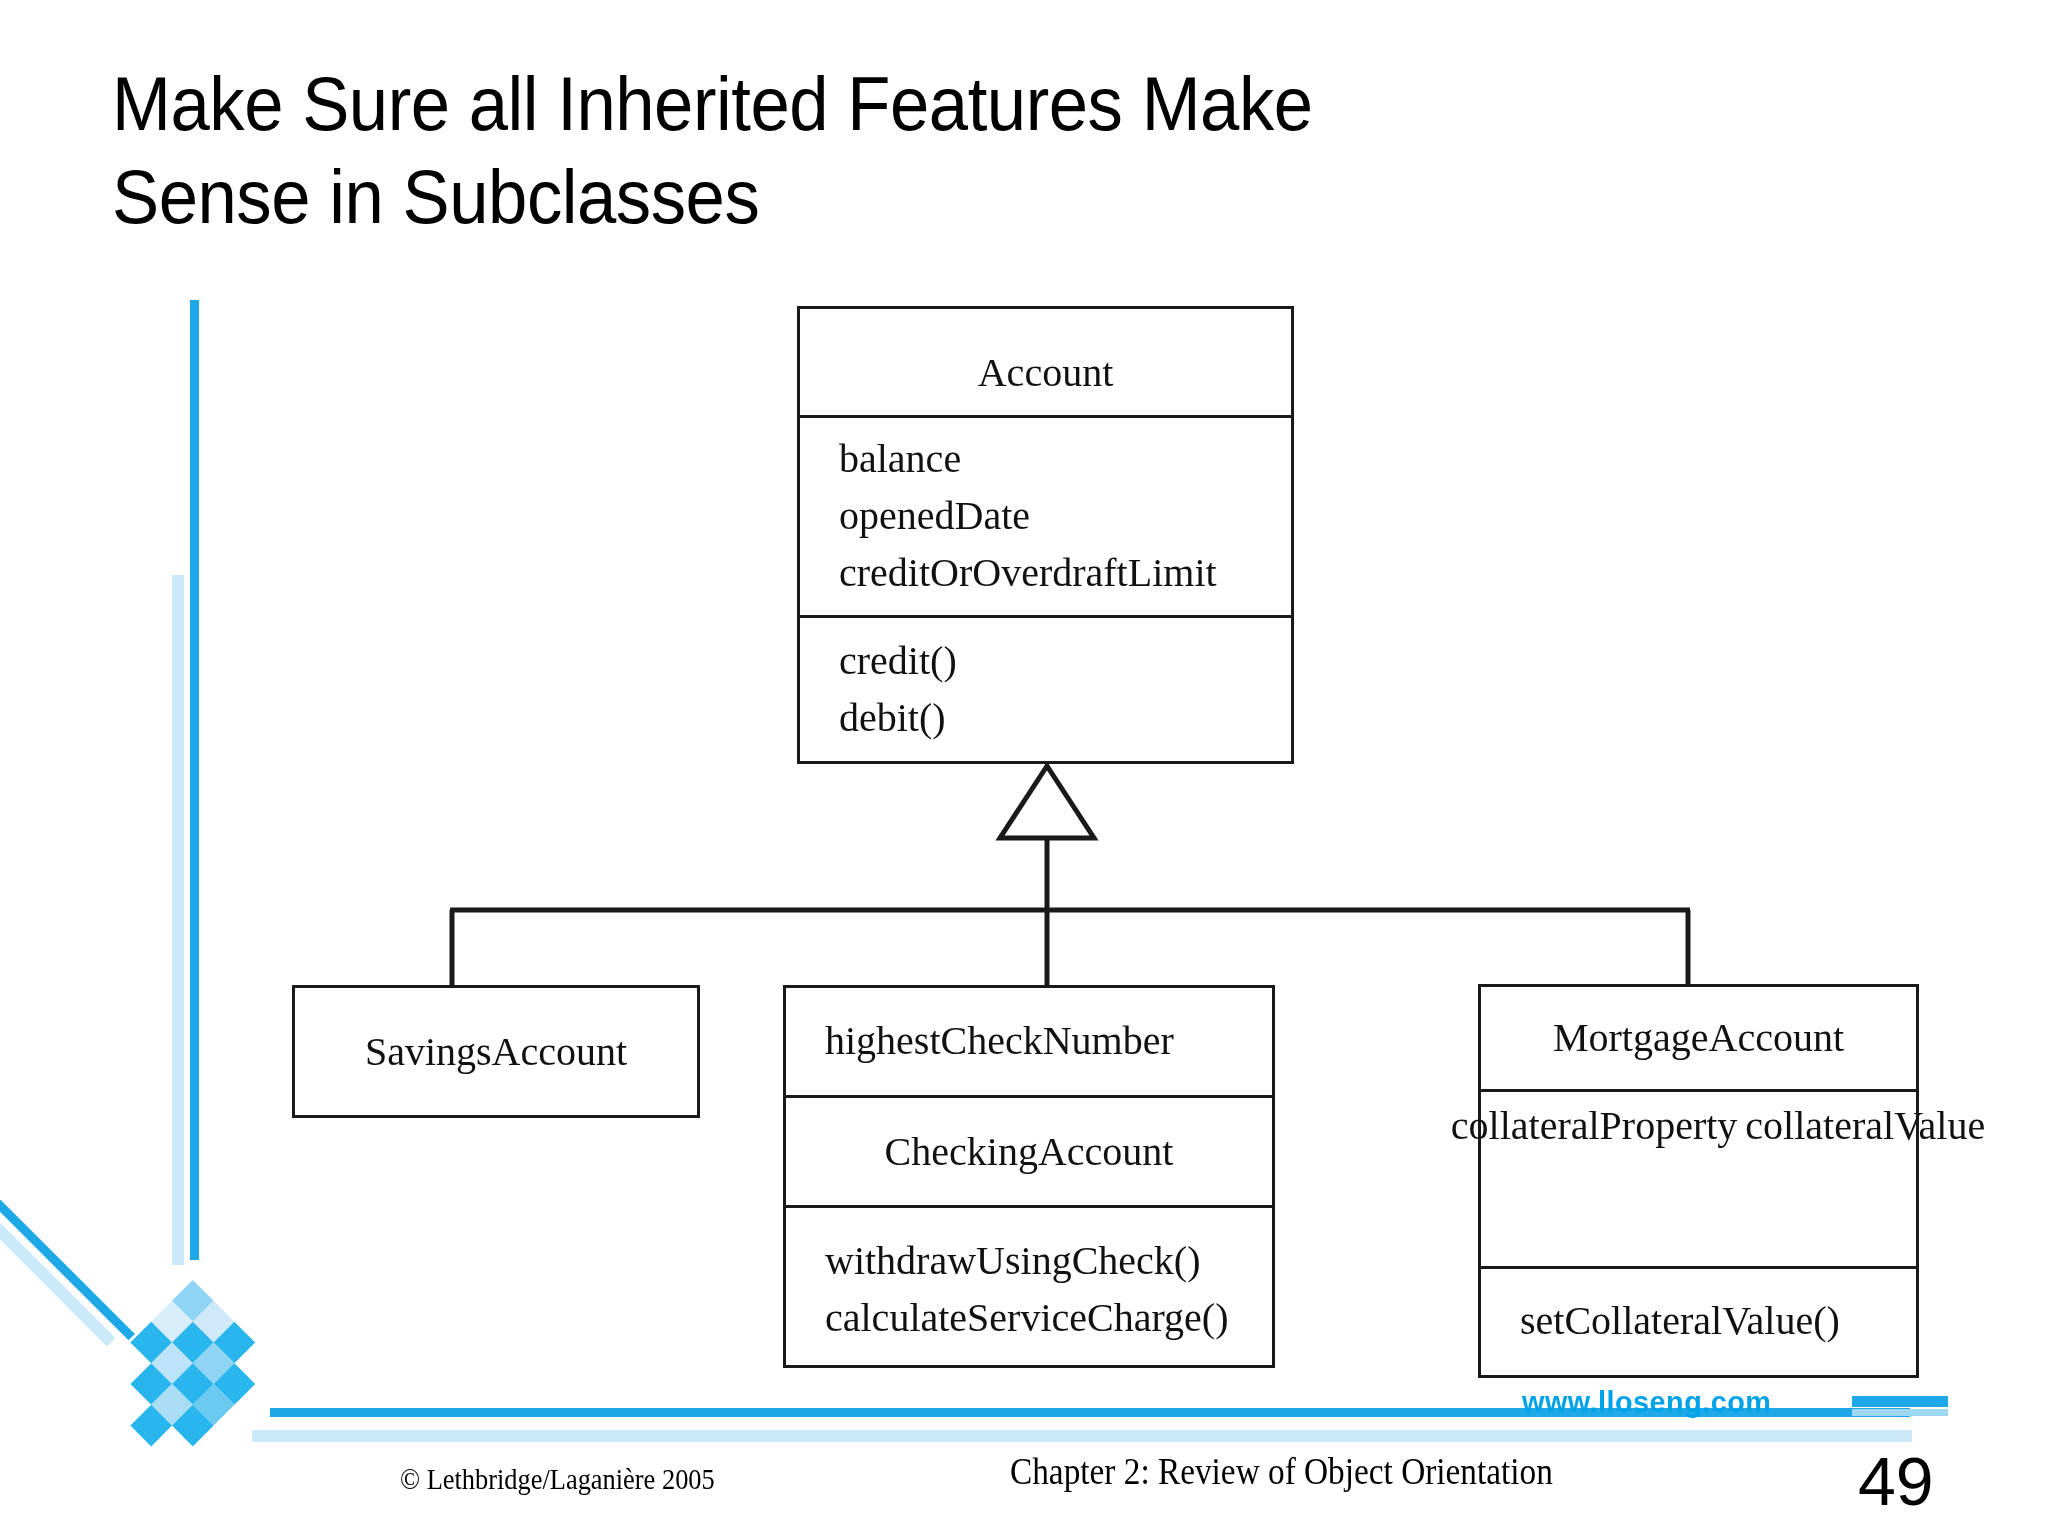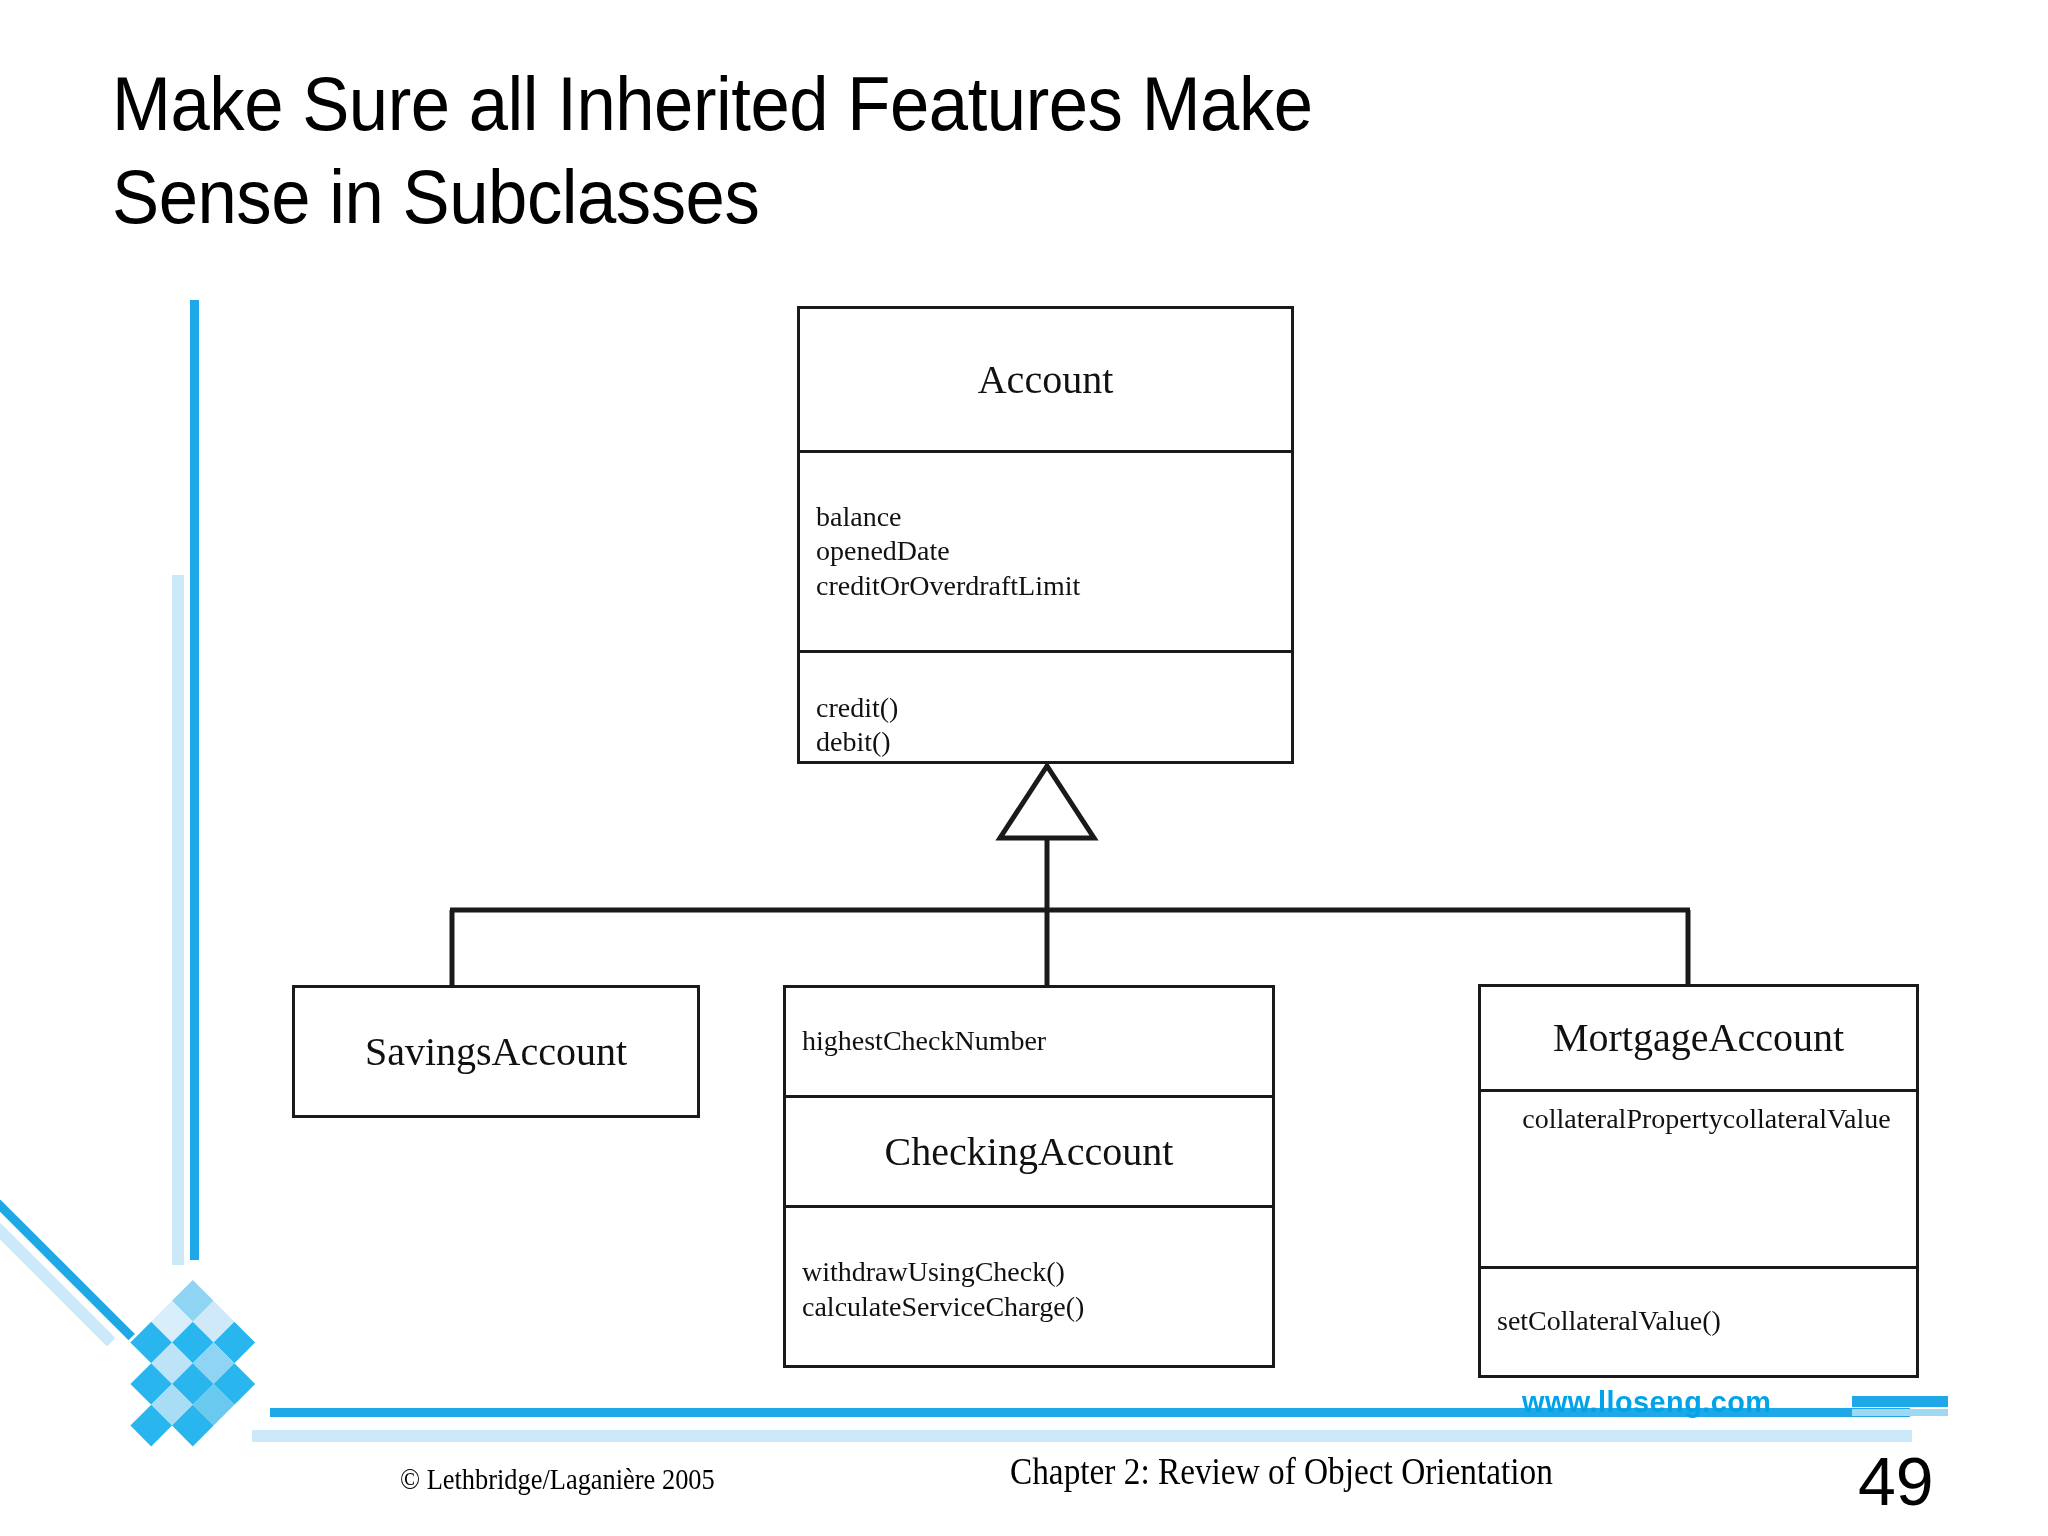--- a/index.html
+++ b/index.html
@@ -106,23 +106,24 @@
     box-sizing: border-box;
     padding: 10px 0;
   }
   .uml-section + .uml-section { border-top: 3px solid #1a1a1a; }
   .uml-title {
     text-align: center;
     font-size: 40px;
     line-height: 1.35;
   }
   .uml-members {
-    padding-left: 16px;
-    font-size: 28px;
+    padding-left: 39px;
+    font-size: 40px;
     line-height: 1.22;
+    gap: 8px;
   }
   .uml-members div { white-space: nowrap; }
 
   
   #footer-copyright {
     position: absolute;
     left: 400px;
     top: 1462px;
     font-family: "Liberation Serif", serif;
     font-size: 30px;
@@ -207,21 +208,21 @@
 
   <line x1="1047" y1="838" x2="1047" y2="985" stroke="#1a1a1a" stroke-width="5"></line>
 
   <line x1="450" y1="910" x2="1690" y2="910" stroke="#1a1a1a" stroke-width="5"></line>
 
   <line x1="452" y1="910" x2="452" y2="987" stroke="#1a1a1a" stroke-width="5"></line>
   <line x1="1688" y1="910" x2="1688" y2="987" stroke="#1a1a1a" stroke-width="5"></line>
 </svg>
 
 <div class="uml-box" id="box-account" style="left:797px; top:306px; width:497px; height:458px;">
-  <div class="uml-section uml-title" style="height:141px; display:flex; align-items:center; justify-content:center;">Account</div>
+  <div class="uml-section uml-title" style="height:84px; display:flex; align-items:center; justify-content:center;margin-top:22px;">Account</div>
   <div class="uml-section uml-members" style="height:200px; display:flex; flex-direction:column; justify-content:center;">
     <div>balance</div>
     <div>openedDate</div>
     <div>creditOrOverdraftLimit</div>
   </div>
   <div class="uml-section uml-members" style="height:147px; display:flex; flex-direction:column; justify-content:center;">
     <div>credit()</div>
     <div>debit()</div>
   </div>
 </div>

